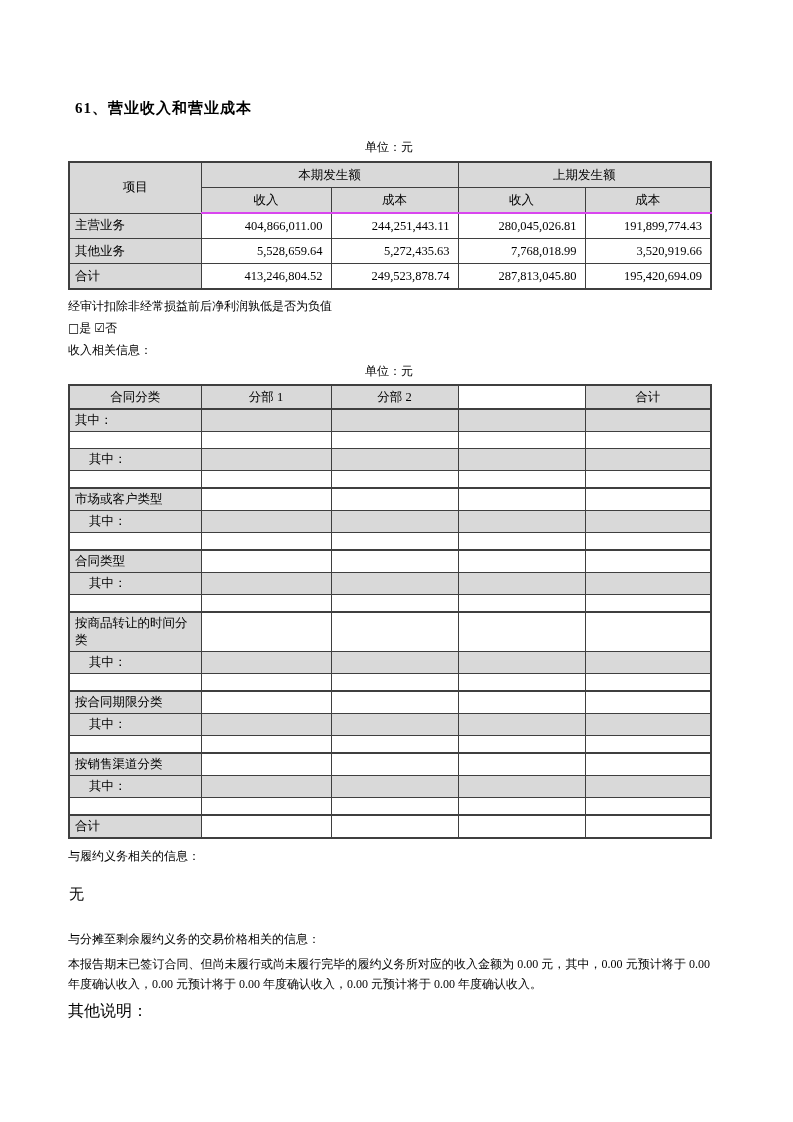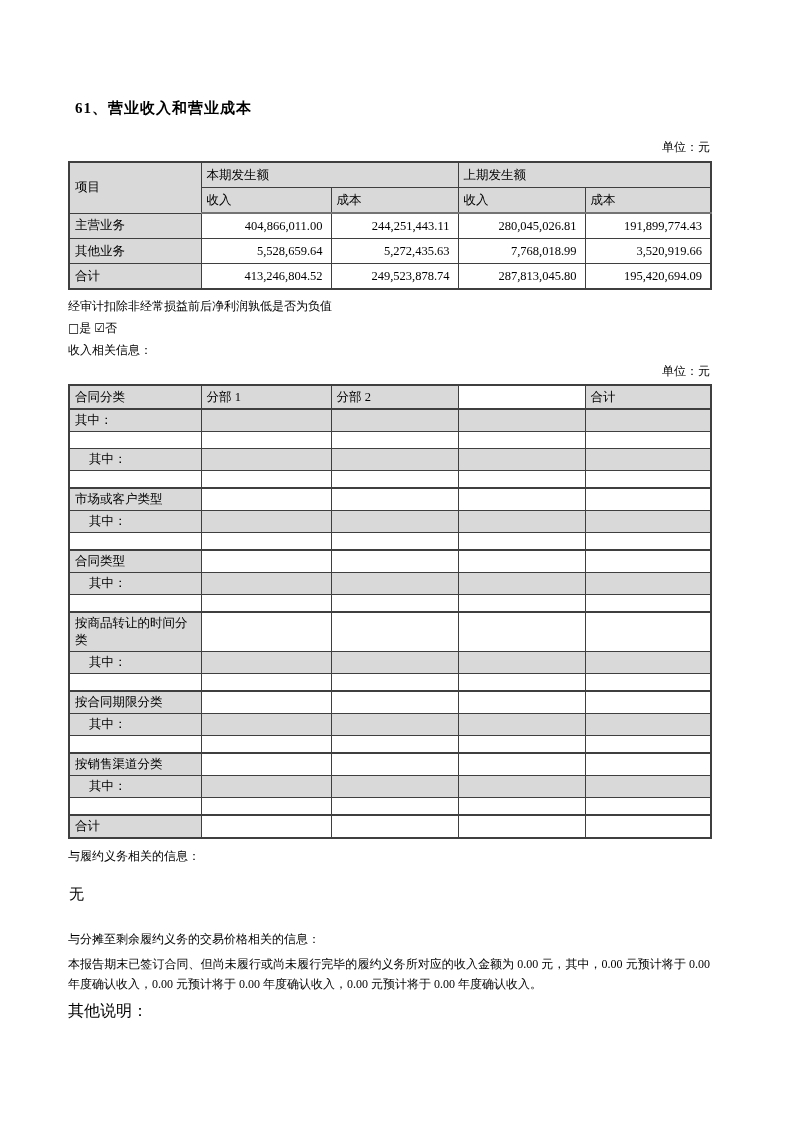--- a/index.html
+++ b/index.html
@@ -3,34 +3,34 @@
 <meta charset="utf-8">
 <style>
   html,body { margin:0; padding:0; background:#ffffff; }
   .page {
     width:793px; height:1122px; background:#ffffff; color:#000;
     font-family:"Liberation Serif","DejaVu Serif",serif;
     box-sizing:border-box; padding:99px 83px 8px 68px; position:relative;
     overflow:hidden;
   }
   .section-title { font-size:15px; font-weight:bold; margin:0 0 0 7px; letter-spacing:1px; }
-  .unit-row { text-align:right; font-size:12px; margin-top:21px; margin-bottom:5px; }
+  .unit-row { text-align:center; font-size:12px; margin-top:21px; margin-bottom:5px; }
   .unit-row.second { margin-top:3px; margin-bottom:4px; }
 
   table { border-collapse:collapse; width:642px; table-layout:fixed;
           font-size:12.5px; border:2px solid #3f3f3f; }
   td, th { border:1px solid #3f3f3f; padding:2px 5px; font-weight:normal;
            overflow:hidden; word-break:break-all; }
   .shaded { background:#d9d9d9; }
-  .center { text-align:left; }
+  .center { text-align:center; }
   .num { text-align:right; padding-right:8px; }
 
   
   .t1 td, .t1 th { height:20px; }
-  .t1 thead tr:last-child th { border-bottom:2px solid #737373; }
+  .t1 thead tr:last-child th { border-bottom:2px solid #d946ef; }
 
   
   .t2 thead th { height:18px; border-bottom:2px solid #3f3f3f; }
   .t2 td.rh-normal { height:15px; }
   .t2 td.rh-blank  { height:12px; }
   .t2 tr.section-start td { border-top:2px solid #3f3f3f; }
   .t2 td.indent { padding-left:19px; }
 
   .body-line { font-size:12px; line-height:20px; margin:6px 0 0 0; }
   .answer-line { font-size:12px; line-height:20px; margin:2px 0 0 0; }

